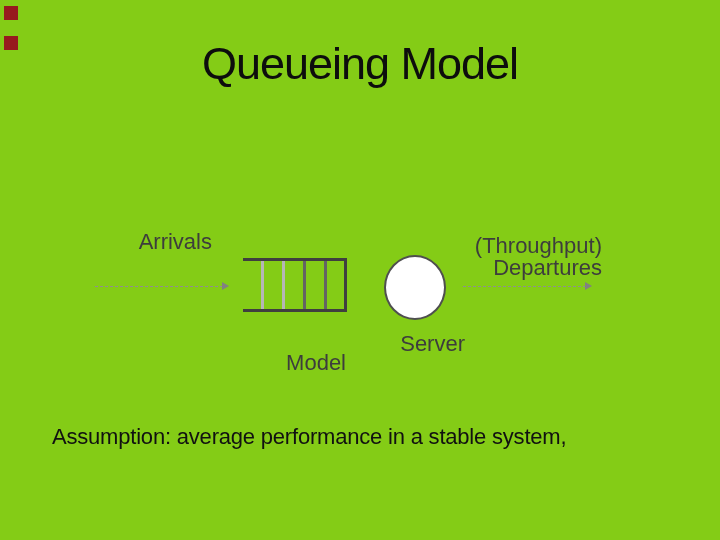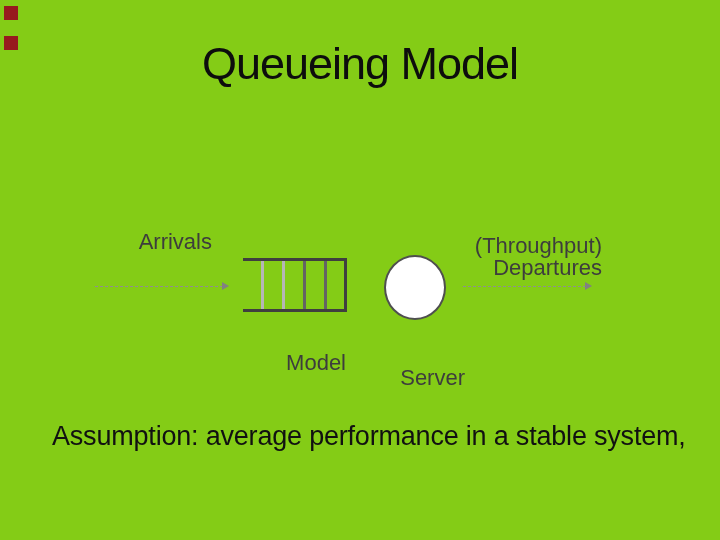--- a/index.html
+++ b/index.html
@@ -101,21 +101,21 @@
     background: #ffffff;
   }
 
   
   .assumption {
     position: absolute;
     left: 52px;
     top: 420px;
     width: 660px;
     color: #111111;
-    font-size: 27px;
+    font-size: 22px;
     line-height: 33px;
     letter-spacing: -0.2px;
     white-space: nowrap;
   }
 </style>
 </head>
 <body>
 
 <div class="slide">
 
@@ -144,20 +144,20 @@
     <div class="dash-line" style="left:463px; top:286px; width:123px;"></div>
     <div class="arrow-head" style="left:585px; top:282px;"></div>
 
     <div class="diagram-label" style="left:462px; top:214px; width:140px;">
       <div style="margin-top:4px;">(Throughput)</div>
       <div>Departures</div>
     </div>
 
     <div class="diagram-label" style="left:246px; top:335px; width:100px;">Model</div>
 
-    <div class="diagram-label" style="left:365px; top:350px; width:100px;">Server</div>
+    <div class="diagram-label" style="left:365px; top:316px; width:100px;">Server</div>
   </div>
 
   <div class="assumption">
     <div>Assumption: average performance in a stable system,</div>
   </div>
 
 </div>
 
 </body></html>

